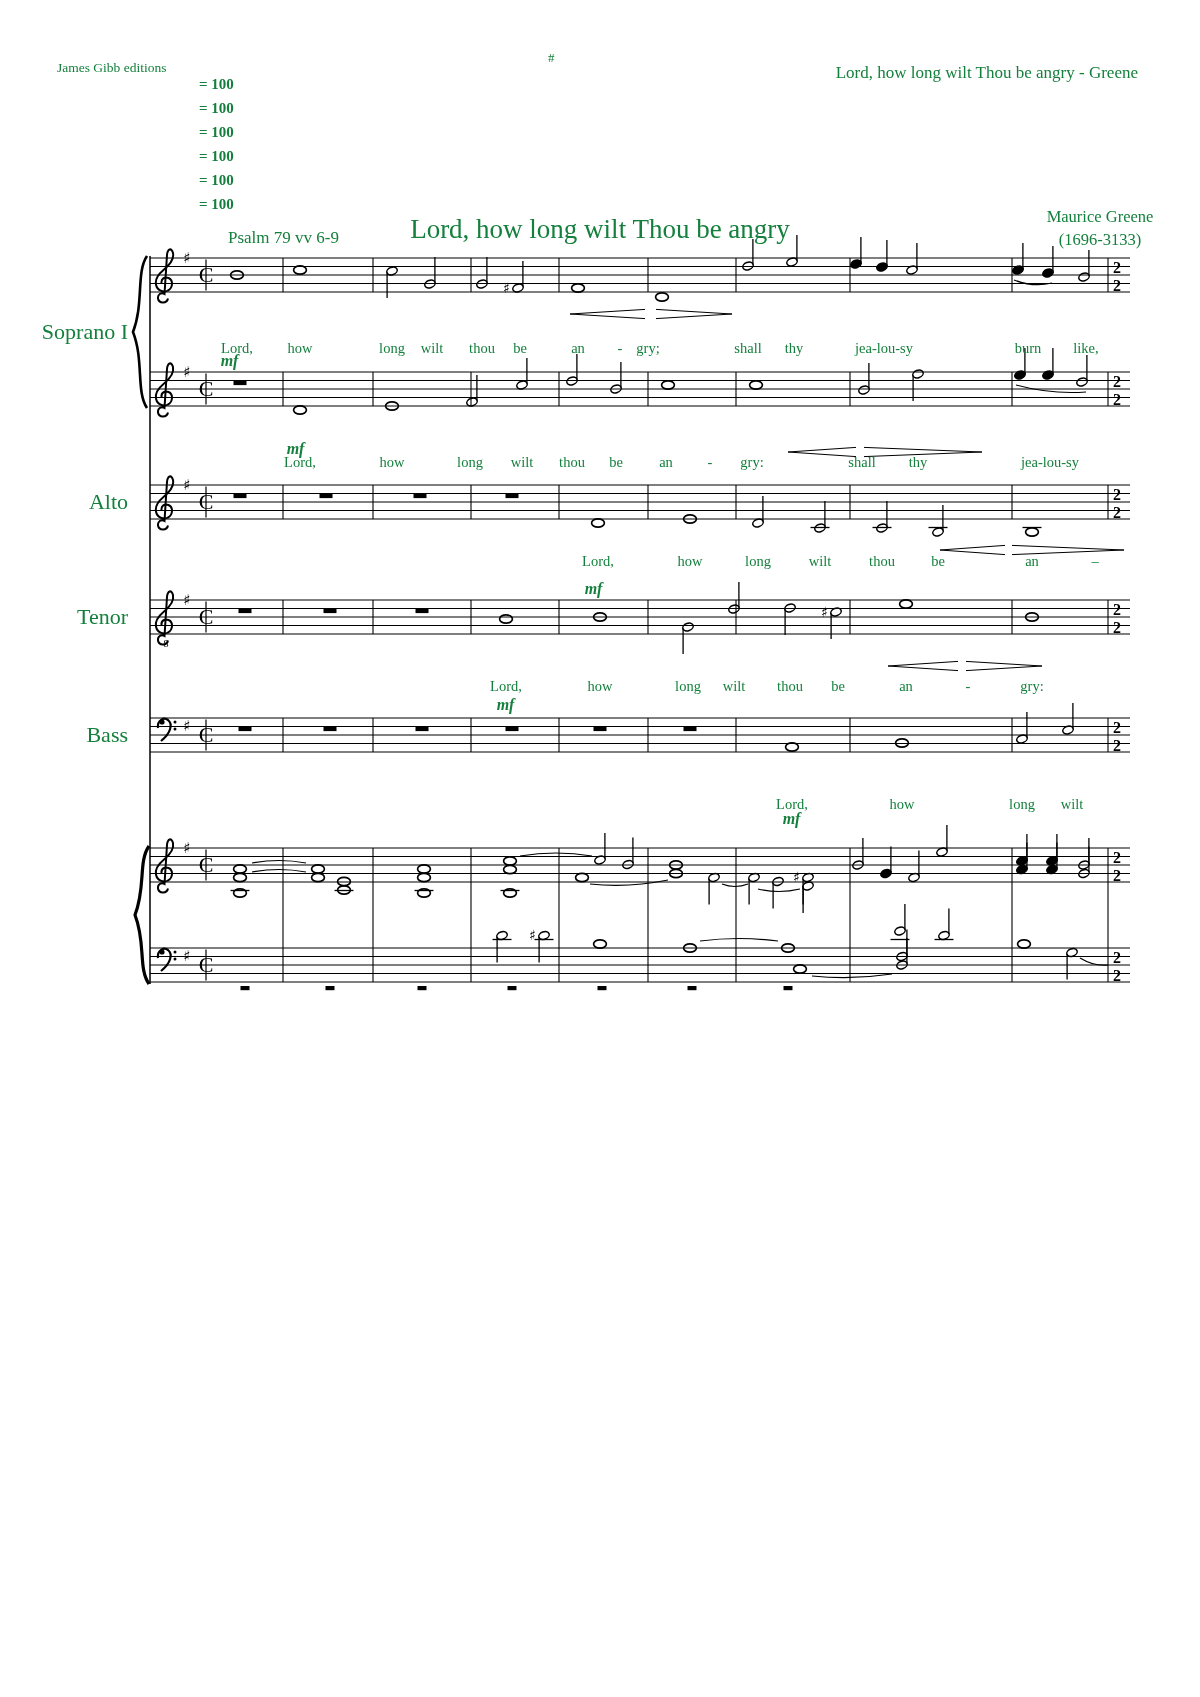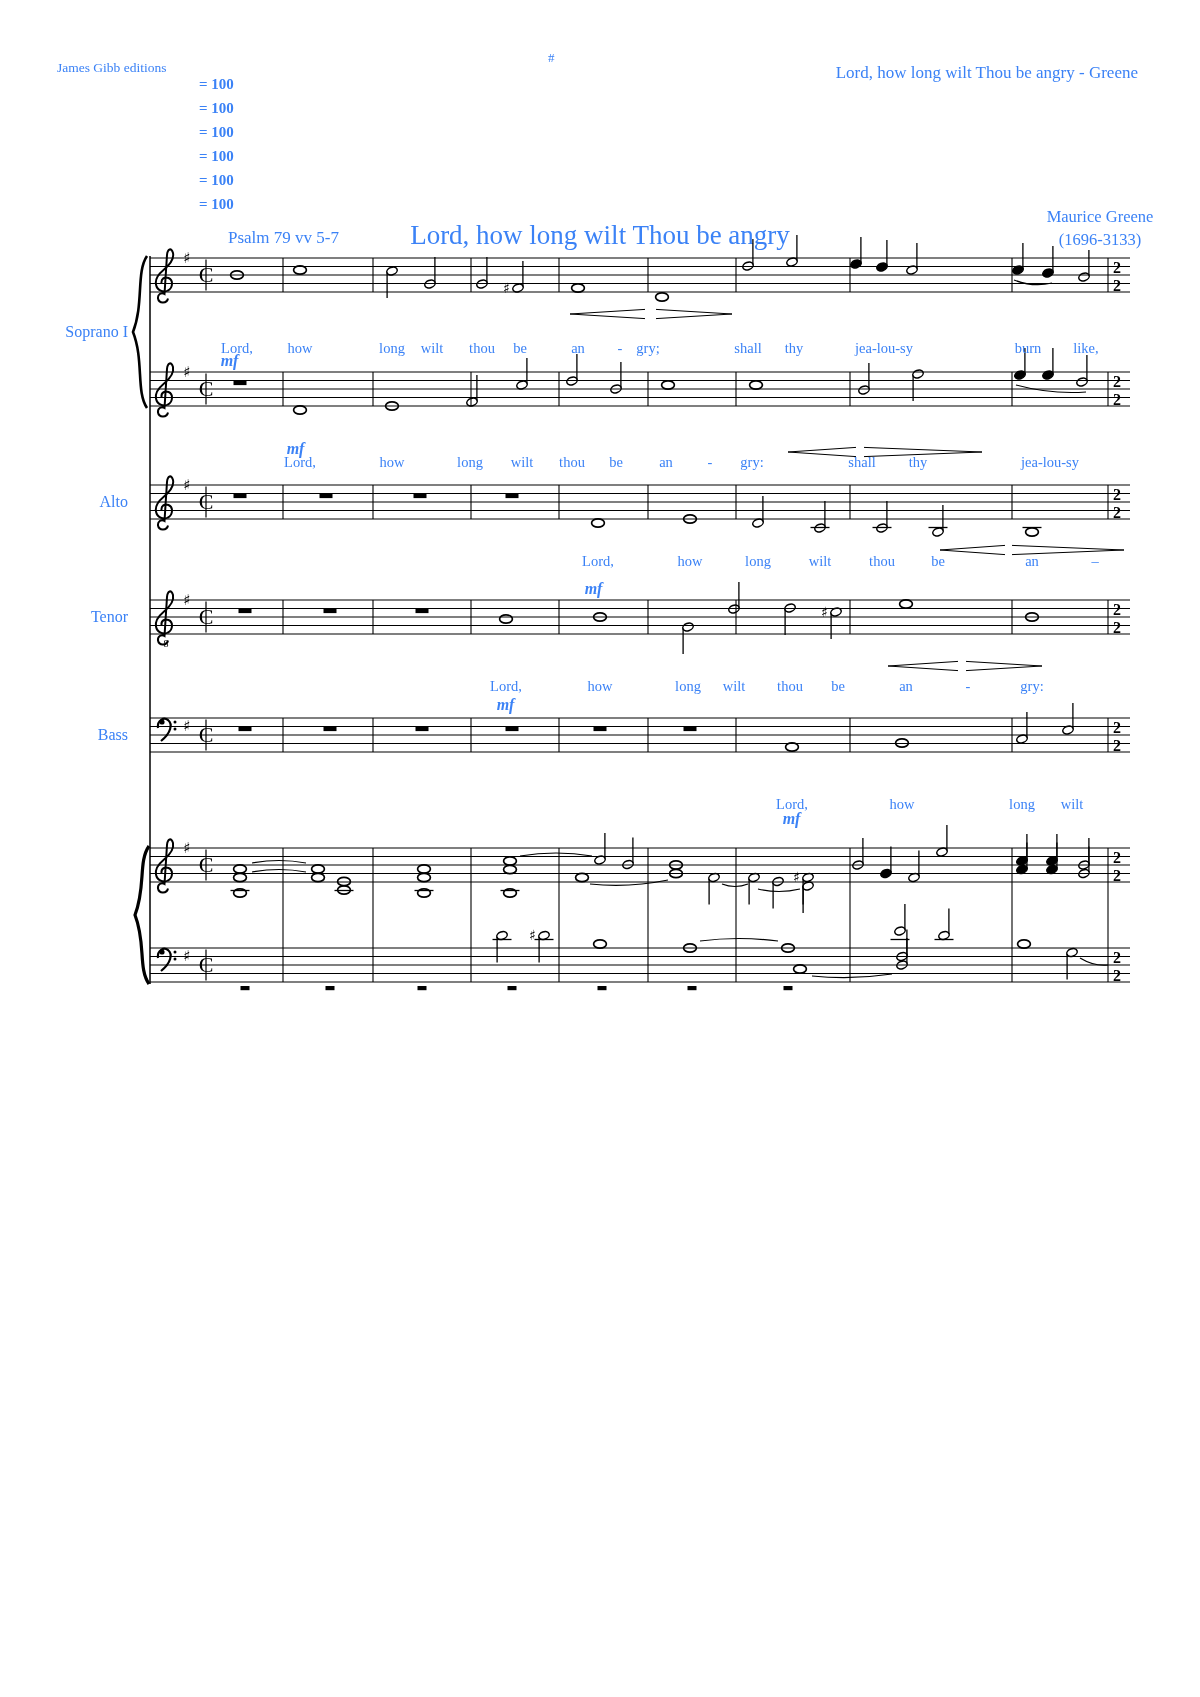--- a/index.html
+++ b/index.html
@@ -1,29 +1,29 @@
 <!DOCTYPE html>
 <html><head>
 <meta charset="utf-8">
 <style>
   html,body{margin:0;padding:0;background:#888;}
   .page{position:relative;width:1200px;height:1697px;background:#ffffff;
-        font-family:"Liberation Serif","DejaVu Serif",serif;color:#3b82f6;overflow:hidden;}
+        font-family:"Liberation Serif","DejaVu Serif",serif;color:#15803d;overflow:hidden;}
   .abs{position:absolute;white-space:nowrap;}
   .hdr-left{left:57px;top:60px;font-size:13.5px;}
   .hdr-mark{left:548px;top:50px;font-size:13px;}
   .hdr-right{left:738px;top:63px;width:400px;text-align:right;font-size:17px;}
   .tempo-block{position:absolute;left:196px;top:72px;}
   .tempo-row{display:flex;align-items:flex-start;height:24px;flex-direction:column;}
   .tempo-row svg{display:block;margin-top:0;}
   .tempo-text{font-weight:bold;font-size:15px;margin-left:3px;line-height:24px;}
   .subtitle{left:228px;top:228px;font-size:17px;}
-  .title{left:0;right:0;top:206px;text-align:center;font-size:27px;font-weight:normal;margin:14px;}
+  .title{left:0;right:0;top:206px;text-align:center;font-size:27px;font-weight:normal;margin:8px;}
   .composer-block{left:1008px;top:205px;width:184px;text-align:center;font-size:16.5px;line-height:23px;}
-  .voice-label{font-size:16px;left:0;width:128px;text-align:right;height:20px;line-height:20px;}
+  .voice-label{font-size:22px;left:0;width:128px;text-align:right;height:20px;line-height:20px;}
   .dyn{font-size:16px;font-weight:bold;font-style:italic;transform:translateX(-30%);margin-top:44px;}
   .lyric{font-size:14.5px;transform:translateX(-50%);}
   #score{position:absolute;left:0;top:0;}
   #score path,#score line{stroke-linecap:butt;}
 </style>
 </head>
 <body>
 
 <div class="page">
   <div class="abs hdr-left">James Gibb editions</div>
@@ -68,21 +68,21 @@
       </div>
       <div class="tempo-row">
         <svg width="14" height="26">
           <ellipse cx="5" cy="21.5" rx="4.6" ry="3.1" transform="rotate(-20 5 21.5)"></ellipse>
           <rect x="8.7" y="3.5" width="1.5" height="18.5"></rect>
         </svg>
         <span class="tempo-text">= 100</span>
       </div>
     </div>
 
-  <div class="abs subtitle">Psalm 79 vv 5-7</div>
+  <div class="abs subtitle">Psalm 79 vv 6-9</div>
   <h1 class="abs title">Lord, how long wilt Thou be angry</h1>
   <div class="abs composer-block">
     <div>Maurice Greene</div>
     <div>(1696-3133)</div>
   </div>
 
   <svg id="score" width="1200" height="1697">
       <line x1="150" y1="256" x2="150" y2="984" stroke="#000" stroke-width="1.5"></line>
       <path d="M 147 256 C 136 272 144 304 133 332
     C 144 360 136 392 147 408" fill="none" stroke="#000" stroke-width="2.6"></path>

